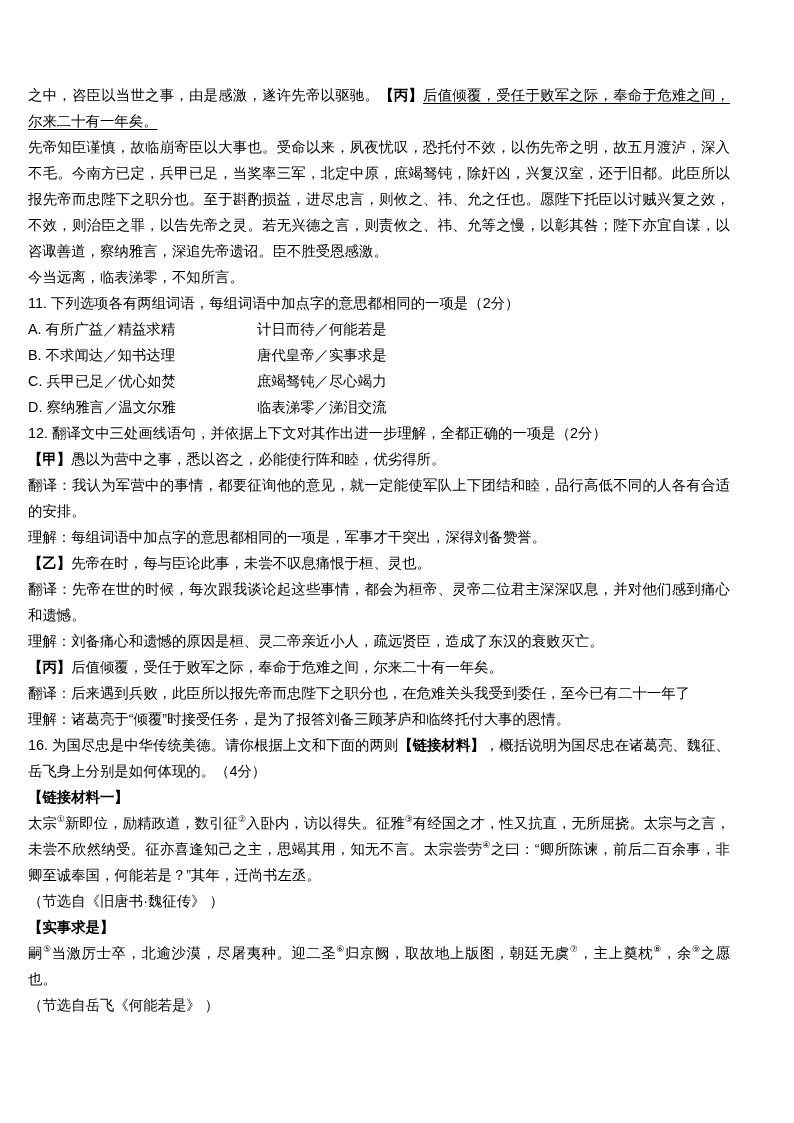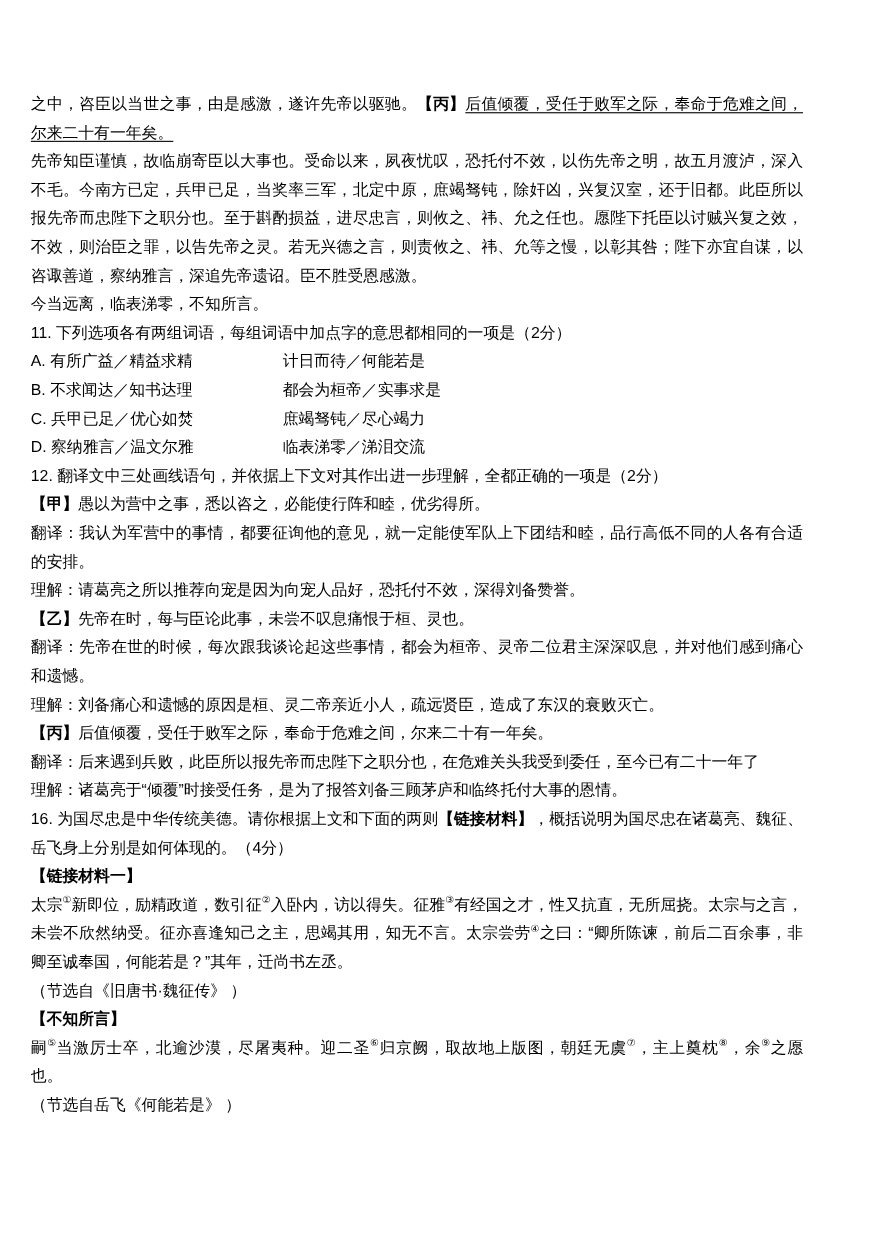--- a/index.html
+++ b/index.html
@@ -43,34 +43,34 @@
 </head>
 <body>
 
 <div class="page">
   <div class="doc-body">
       <p class="line"><span class="seg-n">之中，咨臣以当世之事，由是感激，遂许先帝以驱驰。</span><span class="seg-b">【丙】</span><span class="seg-u">后值倾覆，受任于败军之际，奉命于危难之间，尔来二十有一年矣。</span></p>
       <p class="line"><span class="seg-n">先帝知臣谨慎，故临崩寄臣以大事也。受命以来，夙夜忧叹，恐托付不效，以伤先帝之明，故五月渡泸，深入不毛。今南方已定，兵甲已足，当奖率三军，北定中原，庶竭驽钝，除奸凶，兴复汉室，还于旧都。此臣所以报先帝而忠陛下之职分也。至于斟酌损益，进尽忠言，则攸之、祎、允之任也。愿陛下托臣以讨贼兴复之效，不效，则治臣之罪，以告先帝之灵。若无兴德之言，则责攸之、祎、允等之慢，以彰其咎；陛下亦宜自谋，以咨诹善道，察纳雅言，深追先帝遗诏。臣不胜受恩感激。</span></p>
       <p class="line"><span class="seg-n">今当远离，临表涕零，不知所言。</span></p>
       <p class="line"><span class="seg-n">11. 下列选项各有两组词语，每组词语中加点字的意思都相同的一项是（2分）</span></p>
       <p class="line option"><span class="col1 seg-n">A. 有所广益／精益求精</span><span class="col2 seg-n">计日而待／何能若是</span></p>
-      <p class="line option"><span class="col1 seg-n">B. 不求闻达／知书达理</span><span class="col2 seg-n">都会为桓帝／实事求是</span></p>
+      <p class="line option"><span class="col1 seg-n">B. 不求闻达／知书达理</span><span class="col2 seg-n">唐代皇帝／实事求是</span></p>
       <p class="line option"><span class="col1 seg-n">C. 兵甲已足／优心如焚</span><span class="col2 seg-n">庶竭驽钝／尽心竭力</span></p>
       <p class="line option"><span class="col1 seg-n">D. 察纳雅言／温文尔雅</span><span class="col2 seg-n">临表涕零／涕泪交流</span></p>
       <p class="line"><span class="seg-n">12. 翻译文中三处画线语句，并依据上下文对其作出进一步理解，全都正确的一项是（2分）</span></p>
       <p class="line"><span class="seg-b">【甲】</span><span class="seg-n">愚以为营中之事，悉以咨之，必能使行阵和睦，优劣得所。</span></p>
       <p class="line"><span class="seg-n">翻译：我认为军营中的事情，都要征询他的意见，就一定能使军队上下团结和睦，品行高低不同的人各有合适的安排。</span></p>
-      <p class="line"><span class="seg-n">理解：请葛亮之所以推荐向宠是因为向宠人品好，恐托付不效，深得刘备赞誉。</span></p>
+      <p class="line"><span class="seg-n">理解：每组词语中加点字的意思都相同的一项是，军事才干突出，深得刘备赞誉。</span></p>
       <p class="line"><span class="seg-b">【乙】</span><span class="seg-n">先帝在时，每与臣论此事，未尝不叹息痛恨于桓、灵也。</span></p>
       <p class="line"><span class="seg-n">翻译：先帝在世的时候，每次跟我谈论起这些事情，都会为桓帝、灵帝二位君主深深叹息，并对他们感到痛心和遗憾。</span></p>
       <p class="line"><span class="seg-n">理解：刘备痛心和遗憾的原因是桓、灵二帝亲近小人，疏远贤臣，造成了东汉的衰败灭亡。</span></p>
       <p class="line"><span class="seg-b">【丙】</span><span class="seg-n">后值倾覆，受任于败军之际，奉命于危难之间，尔来二十有一年矣。</span></p>
       <p class="line"><span class="seg-n">翻译：后来遇到兵败，此臣所以报先帝而忠陛下之职分也，在危难关头我受到委任，至今已有二十一年了</span></p>
       <p class="line"><span class="seg-n">理解：诸葛亮于“倾覆”时接受任务，是为了报答刘备三顾茅庐和临终托付大事的恩情。</span></p>
       <p class="line"><span class="seg-n">16. 为国尽忠是中华传统美德。请你根据上文和下面的两则</span><span class="seg-b">【链接材料】</span><span class="seg-n">，概括说明为国尽忠在诸葛亮、魏征、岳飞身上分别是如何体现的。（4分）</span></p>
       <p class="line"><span class="seg-b">【链接材料一】</span></p>
       <p class="line"><span class="seg-n">太宗</span><span class="seg-s">①</span><span class="seg-n">新即位，励精政道，数引征</span><span class="seg-s">②</span><span class="seg-n">入卧内，访以得失。征雅</span><span class="seg-s">③</span><span class="seg-n">有经国之才，性又抗直，无所屈挠。太宗与之言，未尝不欣然纳受。征亦喜逢知己之主，思竭其用，知无不言。太宗尝劳</span><span class="seg-s">④</span><span class="seg-n">之曰：“卿所陈谏，前后二百余事，非卿至诚奉国，何能若是？”其年，迁尚书左丞。</span></p>
       <p class="line"><span class="seg-n">（节选自《旧唐书·魏征传》 ）</span></p>
-      <p class="line"><span class="seg-b">【不知所言】</span></p>
+      <p class="line"><span class="seg-b">【实事求是】</span></p>
       <p class="line"><span class="seg-n">嗣</span><span class="seg-s">⑤</span><span class="seg-n">当激厉士卒，北逾沙漠，尽屠夷种。迎二圣</span><span class="seg-s">⑥</span><span class="seg-n">归京阙，取故地上版图，朝廷无虞</span><span class="seg-s">⑦</span><span class="seg-n">，主上奠枕</span><span class="seg-s">⑧</span><span class="seg-n">，余</span><span class="seg-s">⑨</span><span class="seg-n">之愿也。</span></p>
       <p class="line"><span class="seg-n">（节选自岳飞《何能若是》 ）</span></p>
     </div>
 </div>
 
 </body></html>

